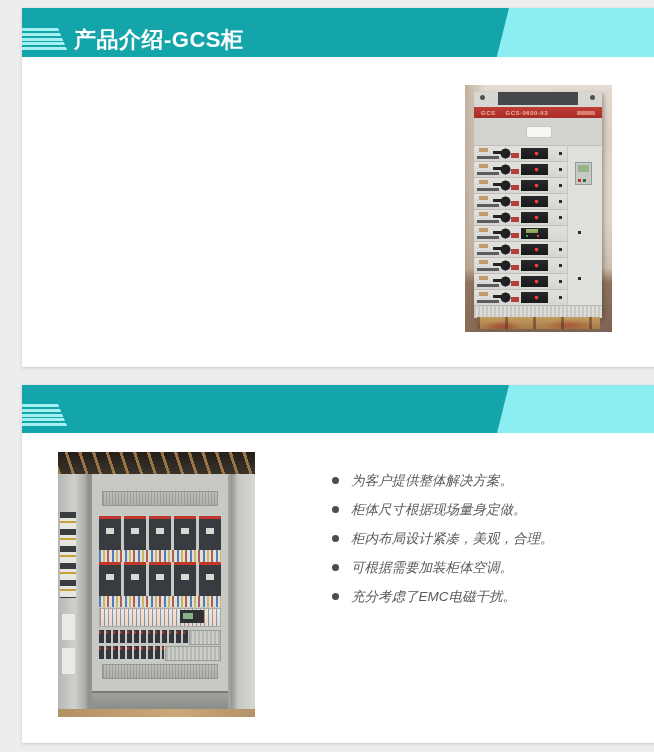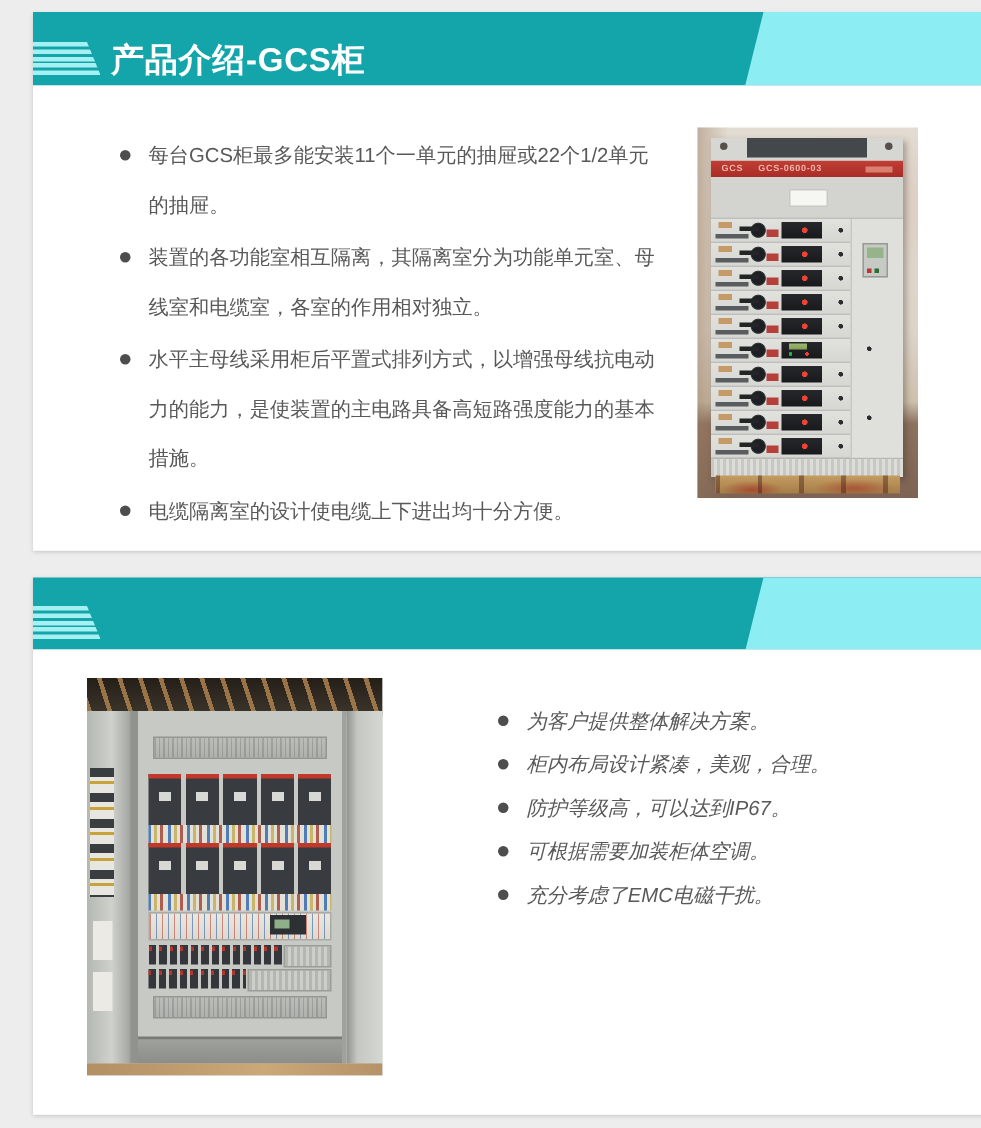--- a/index.html
+++ b/index.html
@@ -224,26 +224,20 @@
         <i></i>
           <i></i>
           <i></i>
           <i></i>
           <i></i>
       </div>
       <h1 class="band-title">产品介绍-GCS柜</h1>
     </header>
 
     <div class="panel">
-      <ul class="bullets bullets-gcs">
-        <li>每台GCS柜最多能安装11个一单元的抽屉或22个1/2单元的抽屉。</li>
-        <li>装置的各功能室相互隔离，其隔离室分为功能单元室、母线室和电缆室，各室的作用相对独立。</li>
-        <li>水平主母线采用柜后平置式排列方式，以增强母线抗电动力的能力，是使装置的主电路具备高短路强度能力的基本措施。</li>
-        <li>电缆隔离室的设计使电缆上下进出均十分方便。</li>
-      </ul>
 
       <figure class="gcs-photo">
         <div class="cabinet">
           <div class="cab-top"></div>
           <div class="cab-banner">
             <span>GCS</span>
             <span>GCS-0600-03</span>
             <span class="smudge"></span>
           </div>
           <div class="cab-head"></div>
@@ -305,21 +299,21 @@
           <div class="din din-2"></div>
           <div class="din-tail tail-2"></div>
           <div class="duct2"></div>
           <div class="plinth"></div>
         </div>
         <div class="oem-floor"></div>
       </figure>
 
       <ul class="bullets bullets-oem">
         <li>为客户提供整体解决方案。</li>
+        <li>柜体尺寸根据现场量身定做。</li>
         <li>柜内布局设计紧凑，美观，合理。</li>
-        <li>防护等级高，可以达到IP67。</li>
         <li>可根据需要加装柜体空调。</li>
         <li>充分考虑了EMC电磁干扰。</li>
       </ul>
     </div>
   </section>
 
 </div>
 
 </body></html>

